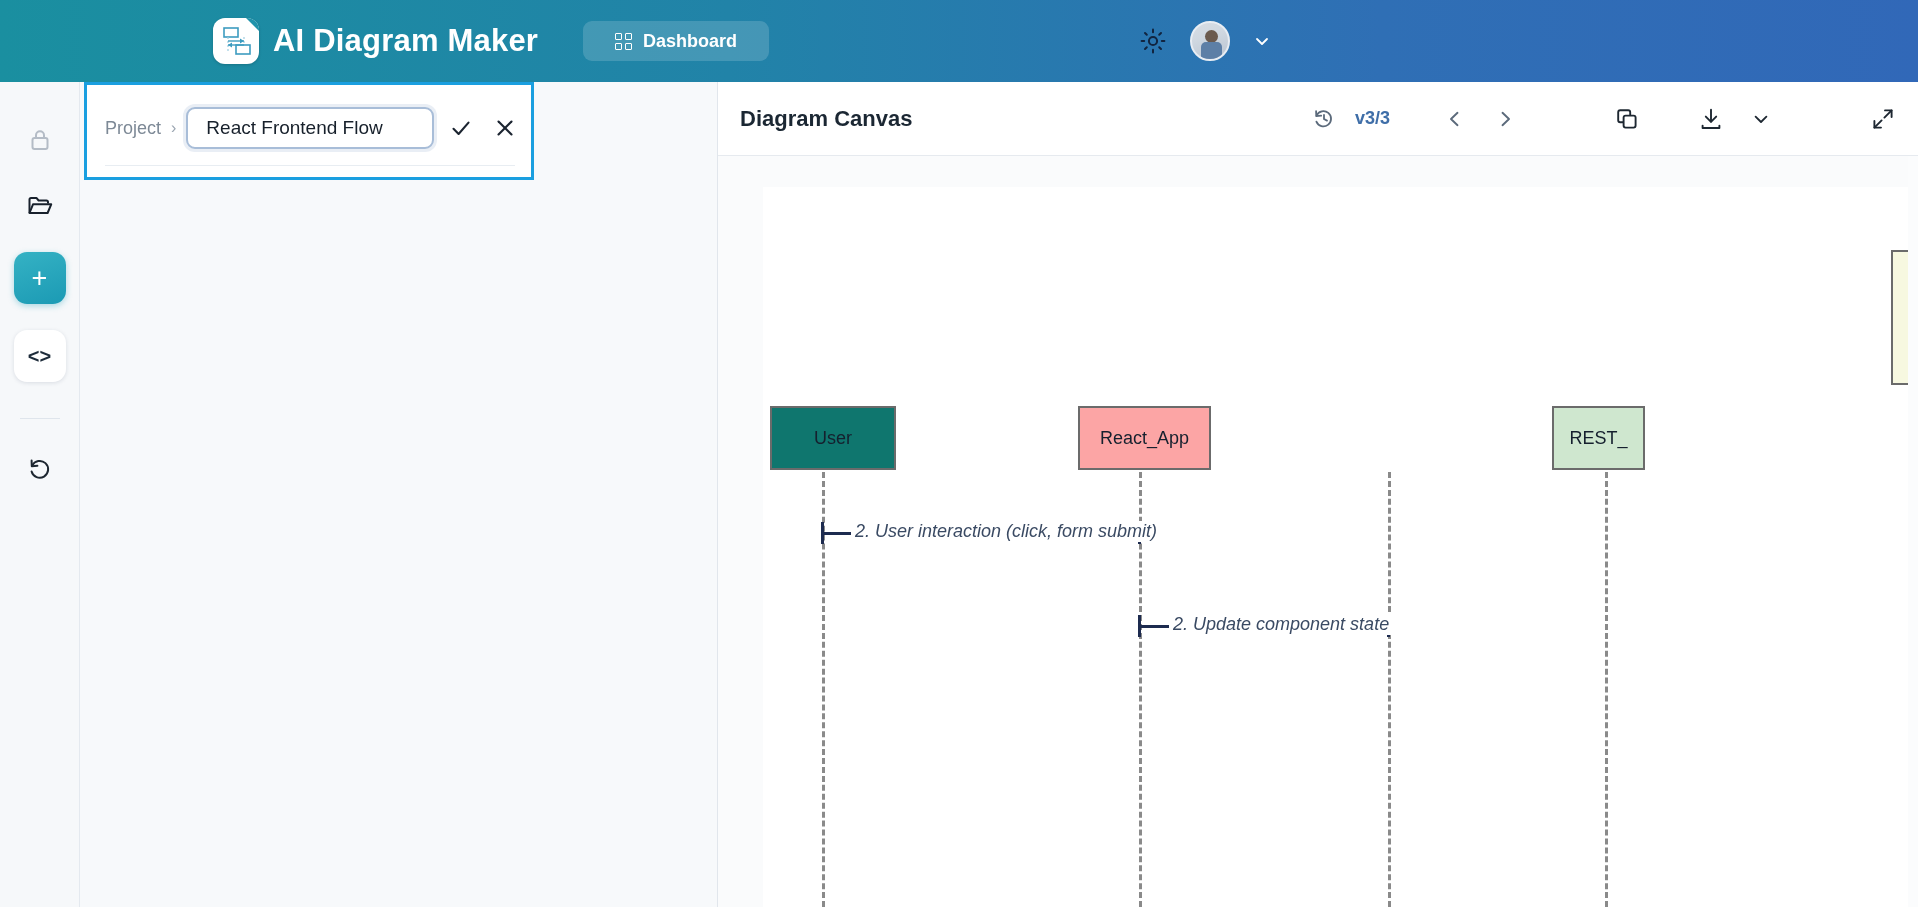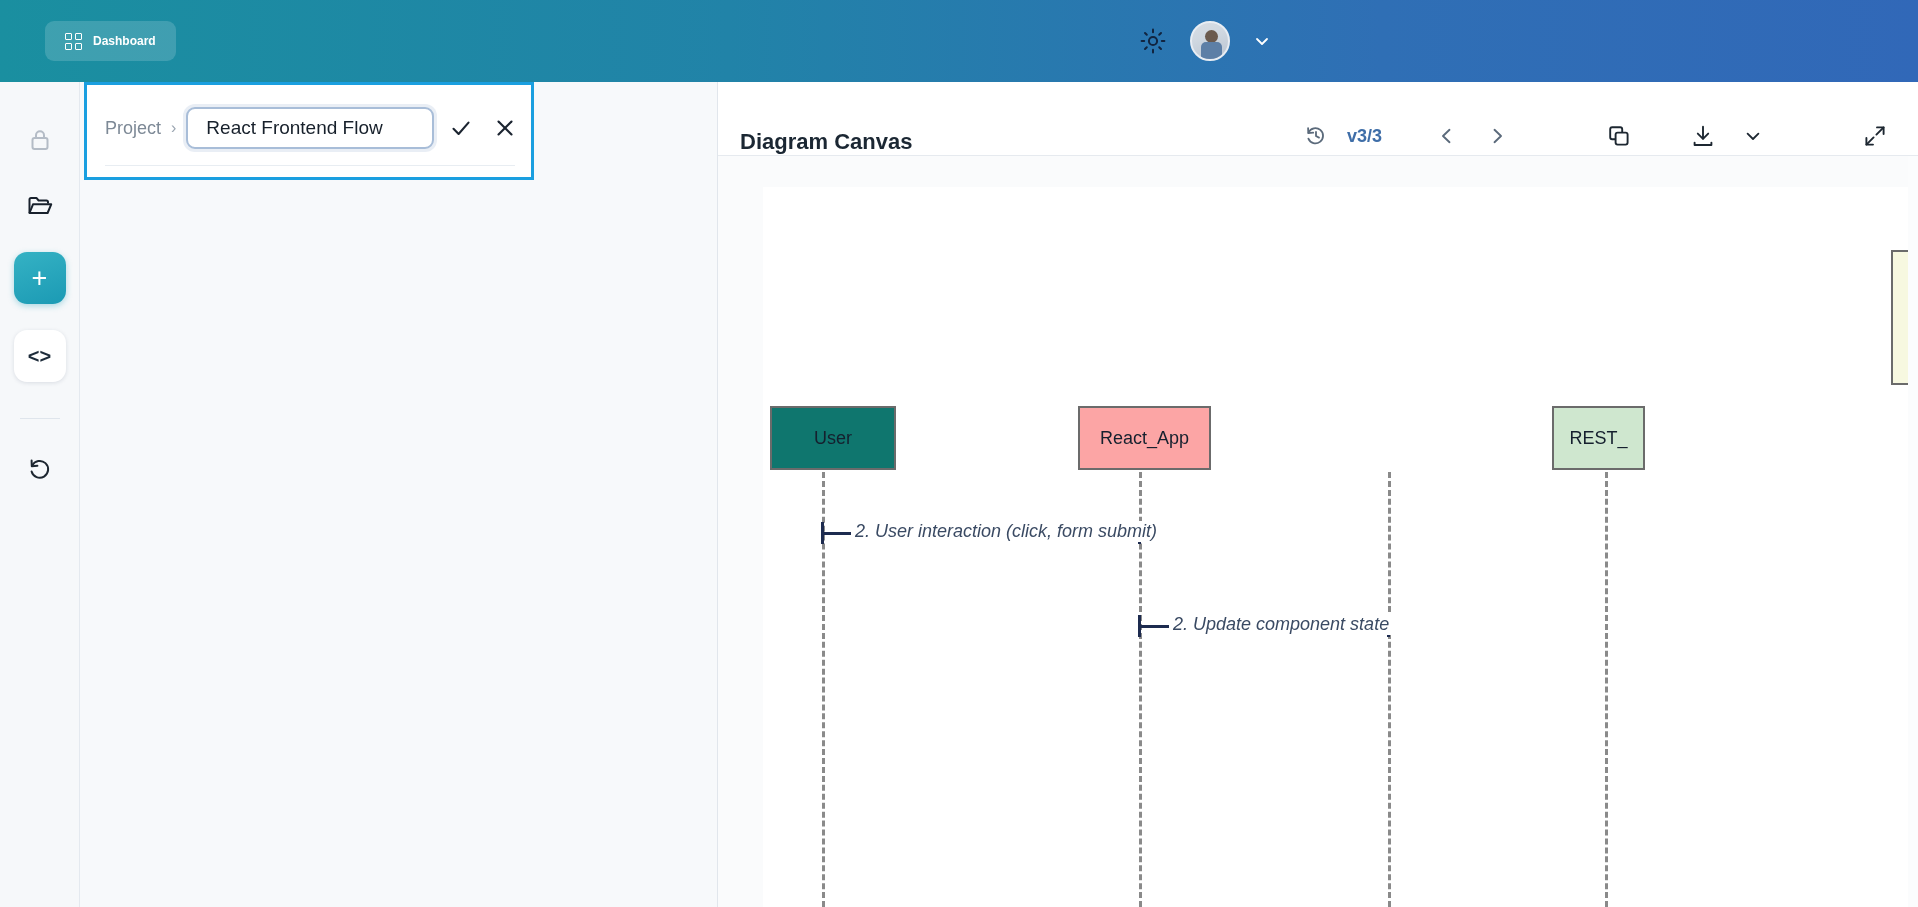--- a/index.html
+++ b/index.html
@@ -30,22 +30,22 @@
   }
   .brand-title {
     color: #ffffff; font-size: 31px; font-weight: 700; letter-spacing: .2px;
     white-space: nowrap;
   }
   .dash-btn {
     margin-left: 45px;
     display: flex; align-items: center; gap: 11px;
     background: rgba(255,255,255,.16);
     border-radius: 9px;
-    height: 40px; padding: 0 20px;
-    color: #ffffff; font-size: 12px; font-weight: 600;
+    height: 40px; padding: 0 32px;
+    color: #ffffff; font-size: 18px; font-weight: 600;
     cursor: pointer;
   }
   .grid-icon { display: grid; grid-template-columns: 7px 7px; grid-template-rows: 7px 7px; gap: 3px; }
   .grid-icon i { display: block; border: 1.8px solid #ffffff; border-radius: 1px; }
 
   .appbar-right {
     margin-left: auto; margin-right: 648px;
     display: flex; align-items: center; gap: 24px;
   }
   .sun-icon { width: 26px; height: 26px; cursor: pointer; }
@@ -120,24 +120,24 @@
   .crumb-divider { position: absolute; left: 18px; top: 80px; width: 410px; height: 1px; background: #e8edf2; }
 
   
   .canvas-panel {
     position: absolute; left: 718px; top: 82px;
     width: 1200px; height: 825px; background: #ffffff;
   }
   .canvas-head {
     position: absolute; left: 0; top: 0; width: 1200px; height: 74px;
     background: #ffffff; border-bottom: 1px solid #e6eaef;
-    display: flex; align-items: flex-end;
+    display: flex; align-items: center;
   }
   .canvas-title { margin-left: 22px; font-size: 22px; font-weight: 700; color: #1b2733; }
-  .head-tools { margin-left: auto; display: flex; align-items: center; gap: 12px; padding-right: 24px; }
+  .head-tools { margin-left: auto; display: flex; align-items: center; gap: 12px; padding-right: 16px; }
   .ver-text { color: #3f6ea8; font-size: 18px; font-weight: 600; }
   .tool-ico { width: 38px; height: 38px; display:flex; align-items:center; justify-content:center; cursor:pointer; }
   .tool-gap { width: 22px; }
   .tool-gap-lg { width: 60px; }
 
   
   .canvas-body {
     position: absolute; left: 0; top: 74px; width: 1200px; height: 751px;
     background: #fafbfc; overflow: hidden;
   }
@@ -182,20 +182,35 @@
   }
   .scroll-strip {
     position: absolute; right: 0; top: 74px; width: 10px; height: 751px; background: #fbfcfd;
   }
 </style>
 </head>
 <body>
 
 <div class="appbar">
 
+  <div class="brand">
+    <div class="logo-card">
+      <svg width="46" height="46" viewBox="0 0 46 46">
+        <rect x="11" y="10" width="14" height="9" fill="none" stroke="#3d9cc0" stroke-width="1.6"></rect>
+        <rect x="23" y="27" width="14" height="9" fill="none" stroke="#3d9cc0" stroke-width="1.6"></rect>
+        <line x1="15" y1="19" x2="15" y2="34" stroke="#9ecde2" stroke-width="1.2" stroke-dasharray="2,2"></line>
+        <line x1="31" y1="19" x2="31" y2="27" stroke="#9ecde2" stroke-width="1.2" stroke-dasharray="2,2"></line>
+        <line x1="15" y1="23" x2="31" y2="23" stroke="#3d9cc0" stroke-width="1.4"></line>
+        <path d="M31 23 l-4 -2.4 v4.8 z" fill="#3d9cc0" transform="translate(0,0)"></path>
+        <line x1="31" y1="27" x2="15" y2="27" stroke="#3d9cc0" stroke-width="1.4"></line>
+        <path d="M15 27 l4 -2.4 v4.8 z" fill="#3d9cc0"></path>
+      </svg>
+    </div>
+    <div class="brand-title">AI Diagram Maker</div>
+  </div>
 
   <div class="dash-btn">
     <span class="grid-icon">
         <i></i>
         <i></i>
         <i></i>
         <i></i>
       </span>
     <span>Dashboard</span>
   </div>

